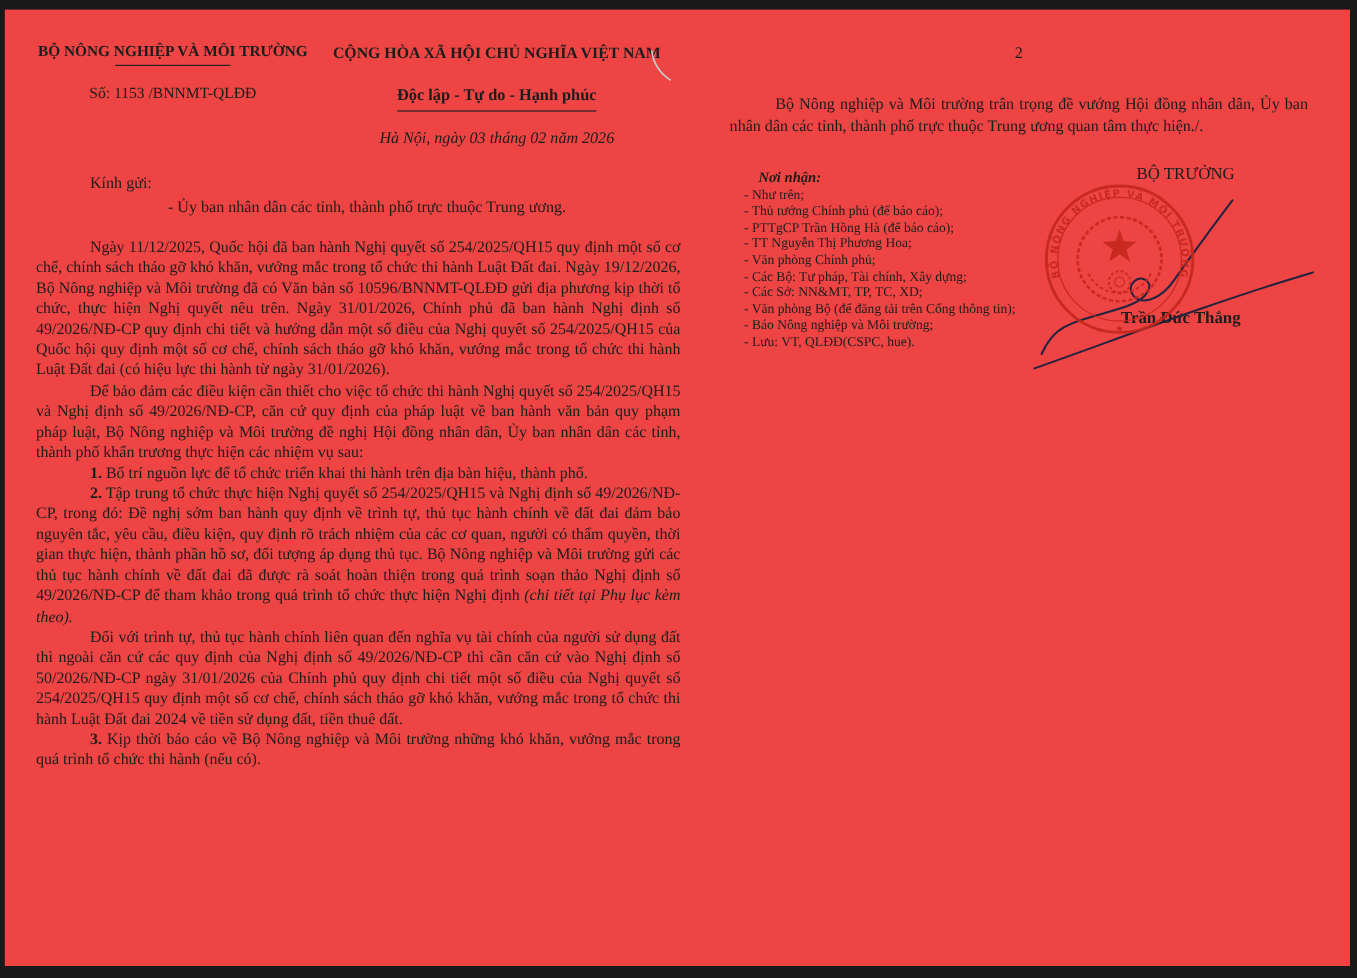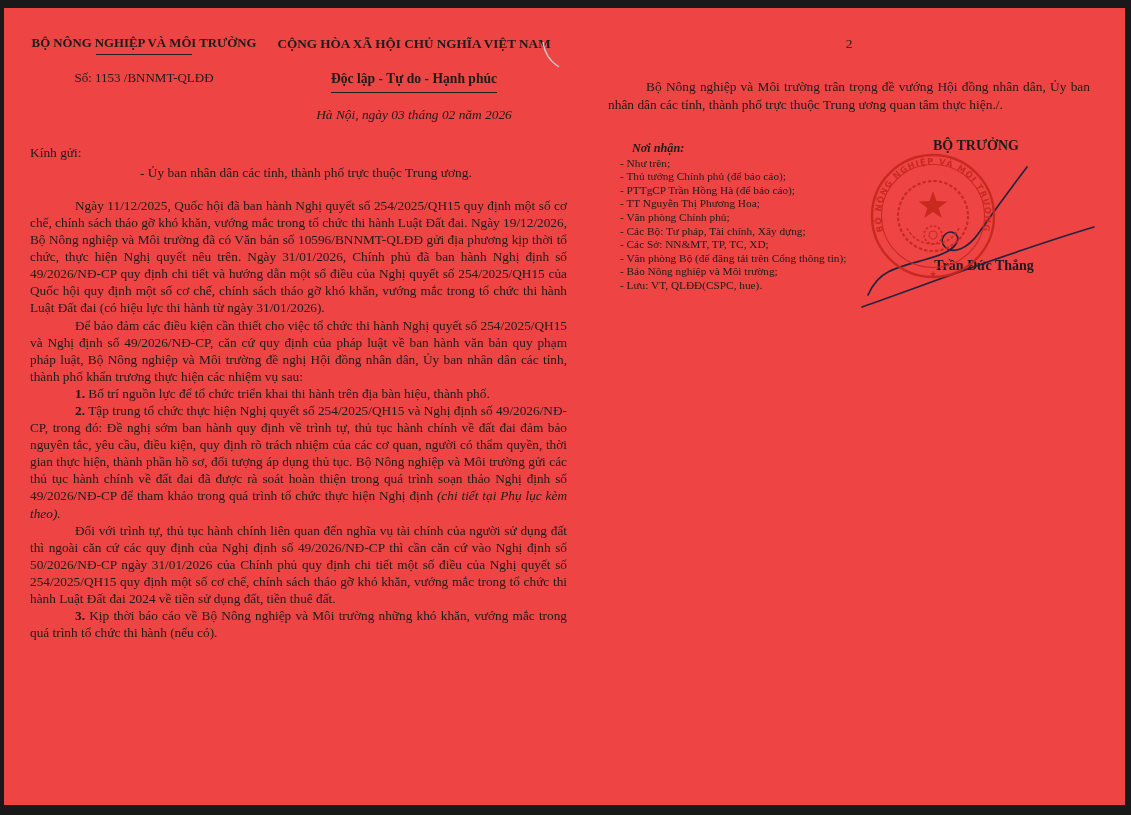--- a/index.html
+++ b/index.html
@@ -13,33 +13,33 @@
   .nat-col{width:300px;margin-left:6px;text-align:center;}
   .org-name{font-weight:bold;font-size:12.8px;line-height:1.2;}
   .org-underline{width:96px;border-top:1.5px solid #222;margin:3px auto 0;}
   .so-line{font-size:13px;margin-top:15px;}
   .subject{font-size:11.6px;line-height:1.2;margin-top:6px;}
   .nat1{font-weight:bold;font-size:13.2px;line-height:1.15;}
   .nat2{display:inline-block;font-weight:bold;font-size:13.6px;border-bottom:1.5px solid #222;
         padding-bottom:5px;margin-top:20px;}
   .dateline{font-style:italic;font-size:13.4px;margin-top:14px;}
   .salutation{margin-top:22px;font-size:13.4px;}
-  .kinh-gui{}
+  .kinh-gui{margin-left:45px;}
   .recipients{margin-left:110px;margin-top:3px;line-height:1.32;}
   .body-text{margin-top:15px;font-size:13.3px;line-height:17.1px;text-align:justify;}
   .body-text p{margin:0;text-indent:45px;}
   .it{font-style:italic;}
   
   .page2{position:absolute;left:604px;top:22px;width:482px;height:760px;}
   .page-num{text-align:center;font-size:13.5px;margin-top:6px;}
   .closing{margin-top:26px;font-size:13.4px;line-height:17.8px;text-align:justify;text-indent:38px;}
   .noi-nhan{position:absolute;left:12px;top:112px;width:320px;font-size:11.3px;line-height:13.6px;}
   .noi-nhan-title{font-weight:bold;font-style:italic;font-size:12.2px;margin-bottom:1px;margin-left:12px;}
-  .sign-title{position:absolute;left:268px;top:108px;width:200px;text-align:center;
-              font-weight:bold;font-size:14px;}
+  .sign-title{position:absolute;left:280px;top:108px;width:200px;text-align:center;
+              font-weight:normal;font-size:14px;}
   .sign-name{position:absolute;left:276px;top:228px;width:200px;text-align:center;
              font-weight:bold;font-size:14px;}
   .sign-art{position:absolute;left:252px;top:110px;pointer-events:none;}
   .corner-curl{position:absolute;left:529px;top:24px;pointer-events:none;}
 </style>
 </head>
 <body>
 
 <div class="frame">
   <div class="sheet">

